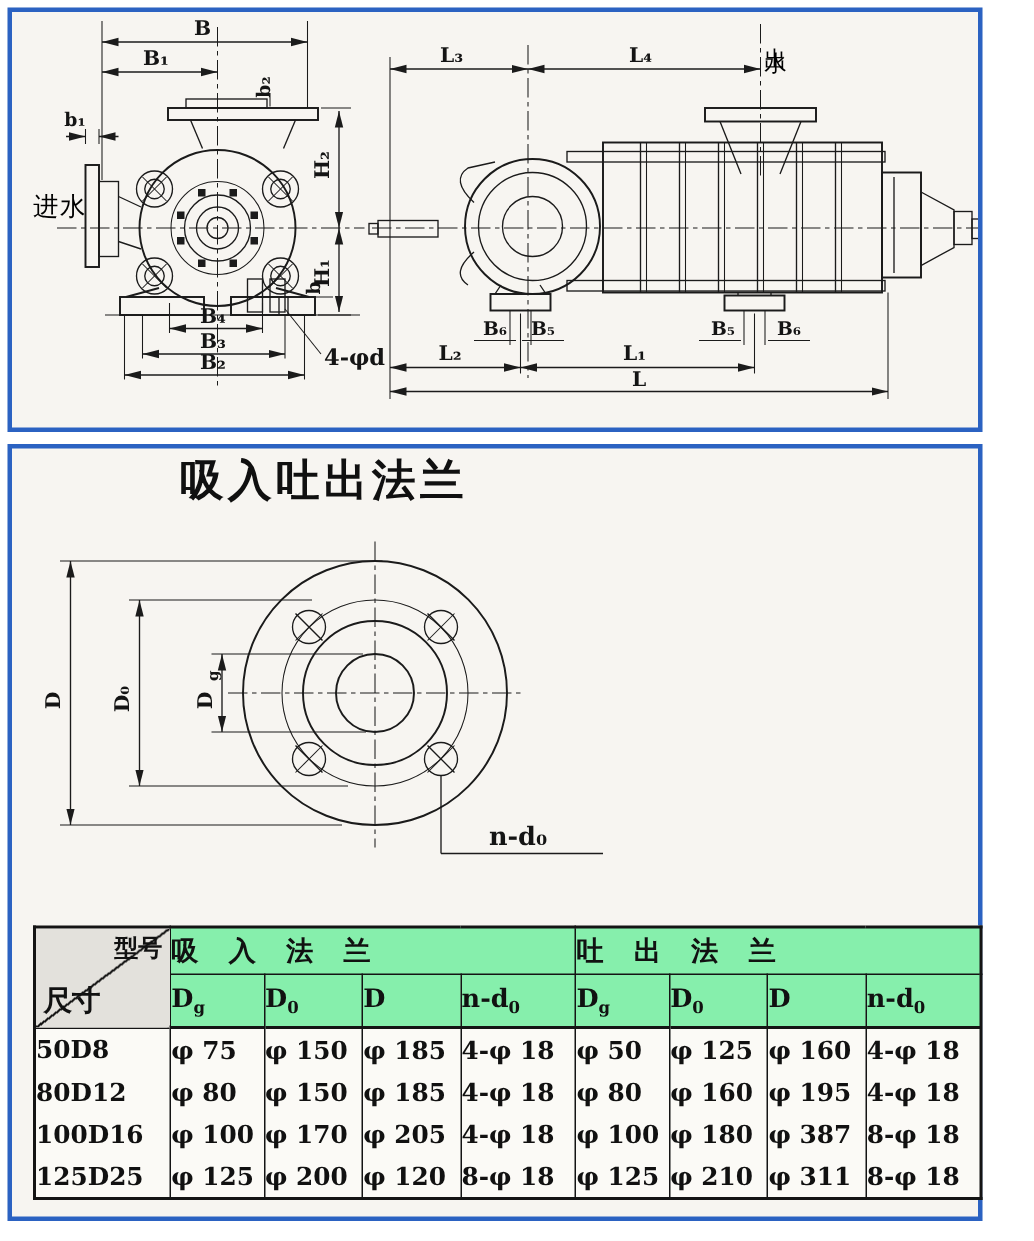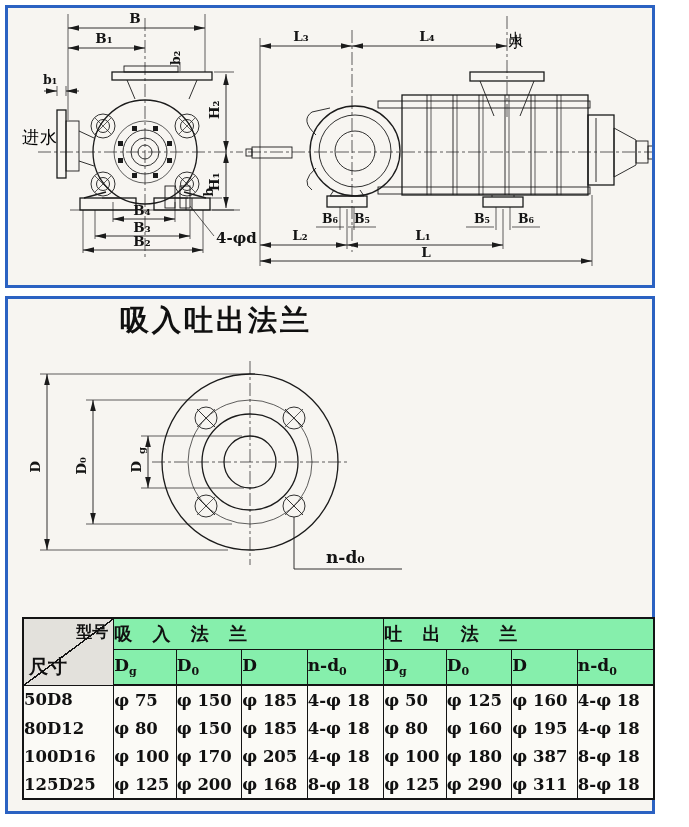--- a/index.html
+++ b/index.html
@@ -386,23 +386,23 @@
           <td>4-φ 18</td>
           <td>φ 100</td>
           <td>φ 180</td>
           <td>φ 387</td>
           <td>8-φ 18</td>
         </tr>
         <tr>
           <th>125D25</th>
           <td>φ 125</td>
           <td>φ 200</td>
-          <td>φ 168</td>
+          <td>φ 120</td>
           <td>8-φ 18</td>
           <td>φ 125</td>
-          <td>φ 290</td>
+          <td>φ 210</td>
           <td>φ 311</td>
           <td>8-φ 18</td>
         </tr>
       </tbody>
     </table>
   </div>
 </div>
 
 </body></html>

